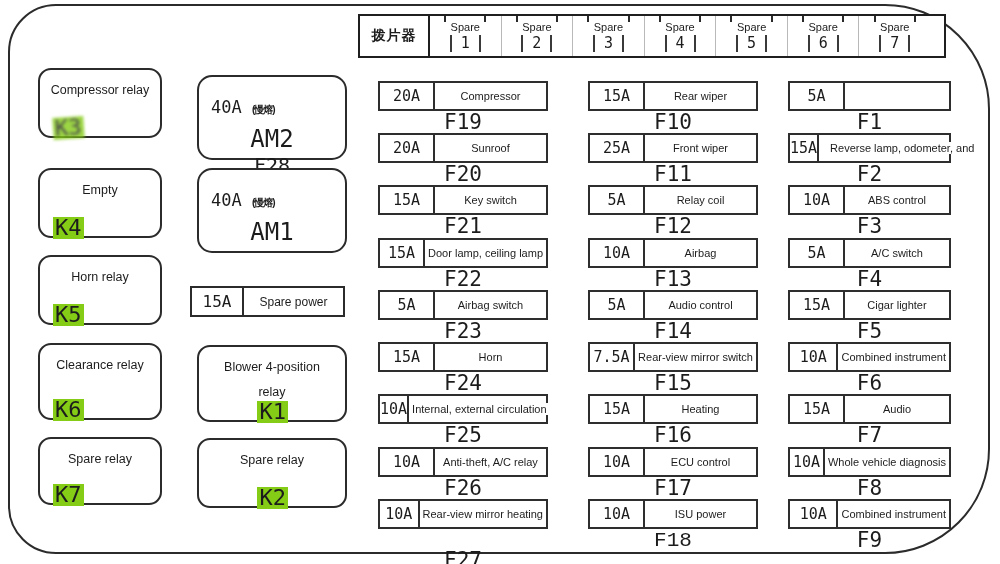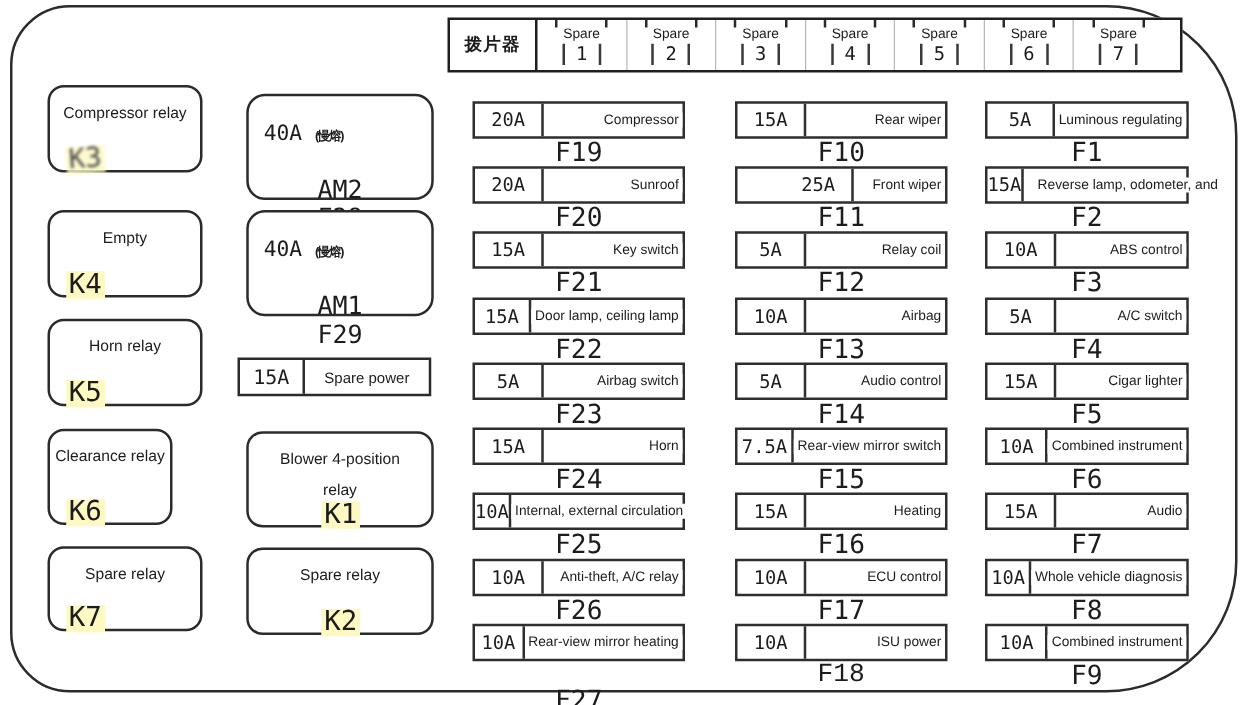--- a/index.html
+++ b/index.html
@@ -40,32 +40,32 @@
   }
   .tb-cap{ width:14px; }
   
   .kbox{
     position:absolute; background:#fff; border:2.5px solid #2b2b2b; border-radius:13px; z-index:2;
   }
   .k-label{ text-align:center; margin-top:13px; font-size:12.5px; }
   .k-label2{ text-align:center; margin-top:11px; font-size:12.5px; }
   .k-code{
     position:absolute; left:13px; bottom:-3px; font-family:"DejaVu Sans Mono",monospace;
-    font-size:22px; line-height:1; background:#fef9c3; padding:0 2px;
+    font-size:22px; line-height:1; background:#84cc16; padding:0 2px;
   }
   .kbox.mid .k-code{ left:40%; }
   .smudge{ filter:blur(1.4px); opacity:.8; transform:rotate(-4deg); }
   
   .ambox{
     position:absolute; left:197px; width:150px; background:#fff;
     border:2.5px solid #2b2b2b; border-radius:15px; z-index:2;
   }
   .am-amp{ padding:22px 0 0 12px; font-family:"DejaVu Sans Mono",monospace; font-size:17px; line-height:1; }
   .am-note{ font-size:10px; font-weight:700; font-family:"Liberation Sans",sans-serif; letter-spacing:-1px; }
-  .am-name{ text-align:center; font-family:"DejaVu Sans Mono",monospace; font-size:20px; margin-top:24px; line-height:1.15; }
+  .am-name{ text-align:center; font-family:"DejaVu Sans Mono",monospace; font-size:24px; margin-top:10px; line-height:1.15; }
   .am-code{ text-align:center; font-family:"DejaVu Sans Mono",monospace; font-size:20px; line-height:1.1; }
   
   .f30-code{
     position:absolute; left:190px; top:258px; width:155px; text-align:right;
     font-family:"DejaVu Sans Mono",monospace; font-size:22px; z-index:2;margin-top:32px;
   }
   .f30-box{
     position:absolute; left:190px; top:286px; width:155px; height:31px;
     border:2px solid #2b2b2b; background:#fff; display:flex; z-index:2;
   }
@@ -75,21 +75,21 @@
   }
   .f30-name{ flex:1; display:flex; align-items:center; justify-content:center; font-size:12px; }
   
   .fuse-box{
     position:absolute; height:30px; border:2px solid #2e2e2e; background:#fff; display:flex; z-index:2;
   }
   .fuse-amp{
     width:55px; border-right:2px solid #2e2e2e; display:flex; align-items:center;
     justify-content:center; font-family:"DejaVu Sans Mono",monospace; font-size:15px;
   }
-  .fuse-desc{ flex:1; display:flex; align-items:center; justify-content:flex-end; }
+  .fuse-desc{ flex:1; display:flex; align-items:center; justify-content:center; }
   .fuse-desc.left{ justify-content:flex-start; padding-left:8px; }
   .fuse-desc-text{ white-space:nowrap; background:#fff; padding:0 3px; font-size:11px; z-index:4; }
   .fuse-code{
     position:absolute; text-align:center; font-family:"DejaVu Sans Mono",monospace;
     font-size:21px; line-height:1; z-index:2;
   }
 </style>
 </head>
 <body>
 
@@ -137,21 +137,21 @@
         <div class="k-code smudge">K3</div>
       </div>
       <div class="kbox" style="left: 38px; width: 124px; top: 168px; height: 70px;">
         <div class="k-label">Empty</div>
         <div class="k-code">K4</div>
       </div>
       <div class="kbox" style="left: 38px; width: 124px; top: 255px; height: 70px;">
         <div class="k-label">Horn relay</div>
         <div class="k-code">K5</div>
       </div>
-      <div class="kbox" style="left: 38px; width: 100px; top: 343px; height: 77px;">
+      <div class="kbox" style="left: 38px; width: 124px; top: 343px; height: 77px;">
         <div class="k-label">Clearance relay</div>
         <div class="k-code">K6</div>
       </div>
       <div class="kbox" style="left: 38px; width: 124px; top: 437px; height: 68px;">
         <div class="k-label">Spare relay</div>
         <div class="k-code">K7</div>
       </div>
       <div class="kbox mid" style="left: 197px; width: 150px; top: 345px; height: 77px;">
         <div class="k-label">Blower 4-position</div>
         <div class="k-label2">relay</div>
@@ -165,21 +165,20 @@
 
   <div class="ambox" style="top:75px;height:85px">
     <div class="am-amp"><span>40A</span> <span class="am-note">(慢熔)</span></div>
     <div class="am-name">AM2</div>
     <div class="am-code">F28</div>
   </div>
 
   <div class="ambox" style="top:168px;height:85px">
     <div class="am-amp"><span>40A</span> <span class="am-note">(慢熔)</span></div>
     <div class="am-name">AM1</div>
-    <div class="am-code">F29</div>
   </div>
 
   <div class="f30-code">F30</div>
   <div class="f30-box">
     <span class="f30-amp">15A</span>
     <span class="f30-name">Spare power</span>
   </div>
 
   <div id="fuse-area">
       <div class="fuse-box" style="left: 378px; top: 81px; width: 170px;">
@@ -245,21 +244,21 @@
         </div>
       </div>
       <div class="fuse-code" style="left: 378px; top: 550px; width: 170px;">F27</div>
       <div class="fuse-box" style="left: 588px; top: 81px; width: 170px;">
         <div class="fuse-amp">15A</div>
         <div class="fuse-desc">
           <span class="fuse-desc-text">Rear wiper</span>
         </div>
       </div>
       <div class="fuse-code" style="left: 588px; top: 112px; width: 170px;">F10</div>
-      <div class="fuse-box" style="left: 588px; top: 133px; width: 170px; padding-left: 38px;">
+      <div class="fuse-box" style="left: 588px; top: 133px; width: 170px;">
         <div class="fuse-amp">25A</div>
         <div class="fuse-desc">
           <span class="fuse-desc-text">Front wiper</span>
         </div>
       </div>
       <div class="fuse-code" style="left: 588px; top: 164px; width: 170px;">F11</div>
       <div class="fuse-box" style="left: 588px; top: 185px; width: 170px;">
         <div class="fuse-amp">5A</div>
         <div class="fuse-desc">
           <span class="fuse-desc-text">Relay coil</span>
@@ -303,23 +302,20 @@
       <div class="fuse-code" style="left: 588px; top: 478px; width: 170px;">F17</div>
       <div class="fuse-box" style="left: 588px; top: 499px; width: 170px;">
         <div class="fuse-amp">10A</div>
         <div class="fuse-desc">
           <span class="fuse-desc-text">ISU power</span>
         </div>
       </div>
       <div class="fuse-code" style="left: 588px; top: 530px; width: 170px; font-family: Liberation Mono, monospace;">F18</div>
       <div class="fuse-box" style="left: 788px; top: 81px; width: 163px;">
         <div class="fuse-amp">5A</div>
-        <div class="fuse-desc">
-          <span class="fuse-desc-text">Luminous regulating</span>
-        </div>
       </div>
       <div class="fuse-code" style="left: 788px; top: 112px; width: 163px;">F1</div>
       <div class="fuse-box" style="left: 788px; top: 133px; width: 163px;">
         <div class="fuse-amp">15A</div>
         <div class="fuse-desc left">
           <span class="fuse-desc-text">Reverse lamp, odometer, and</span>
         </div>
       </div>
       <div class="fuse-code" style="left: 788px; top: 164px; width: 163px;">F2</div>
       <div class="fuse-box" style="left: 788px; top: 185px; width: 163px;">

